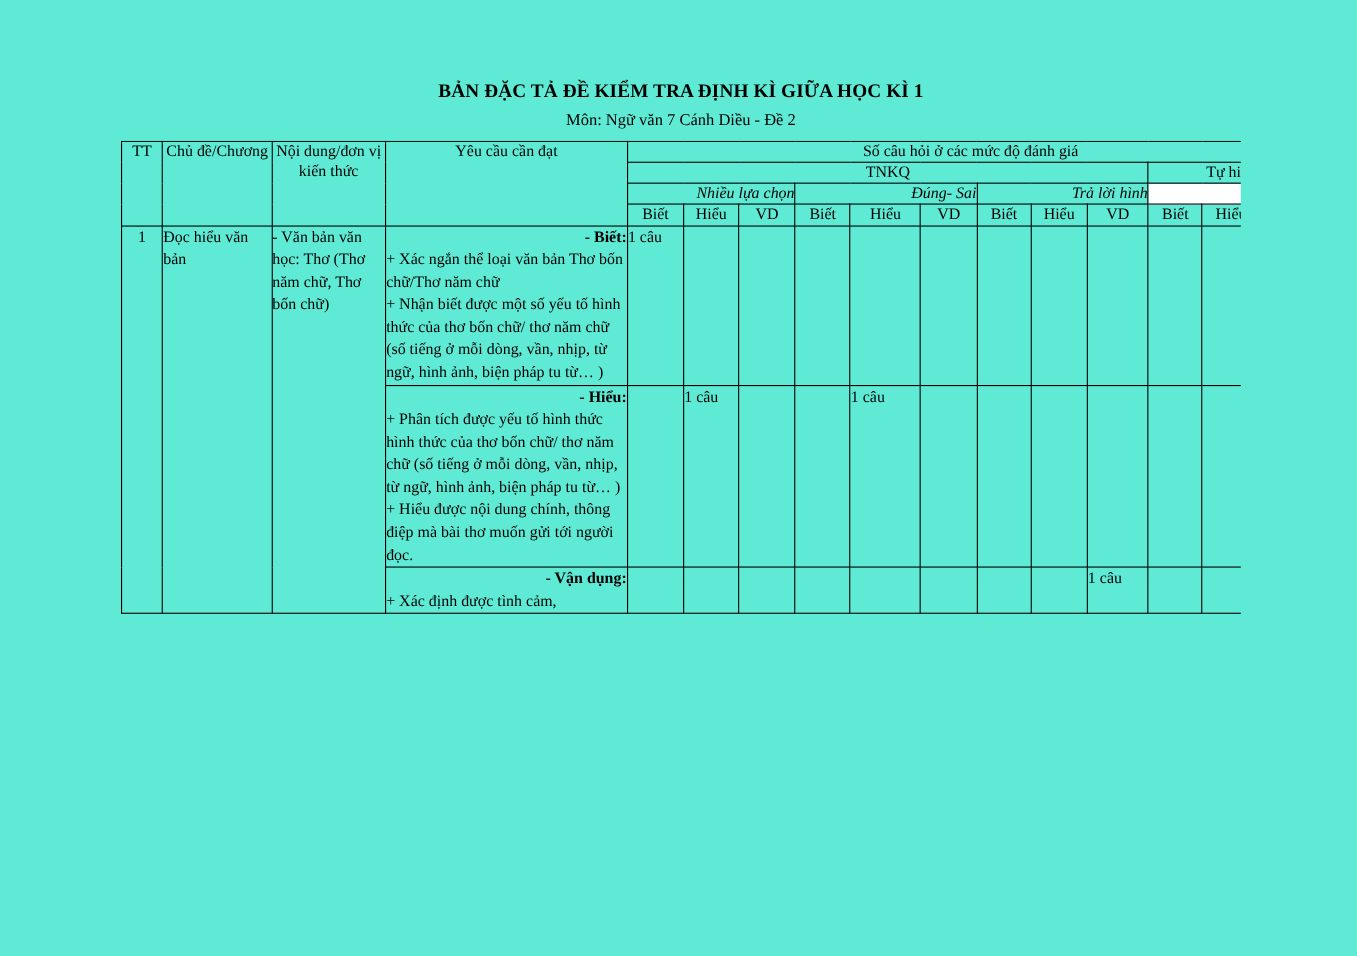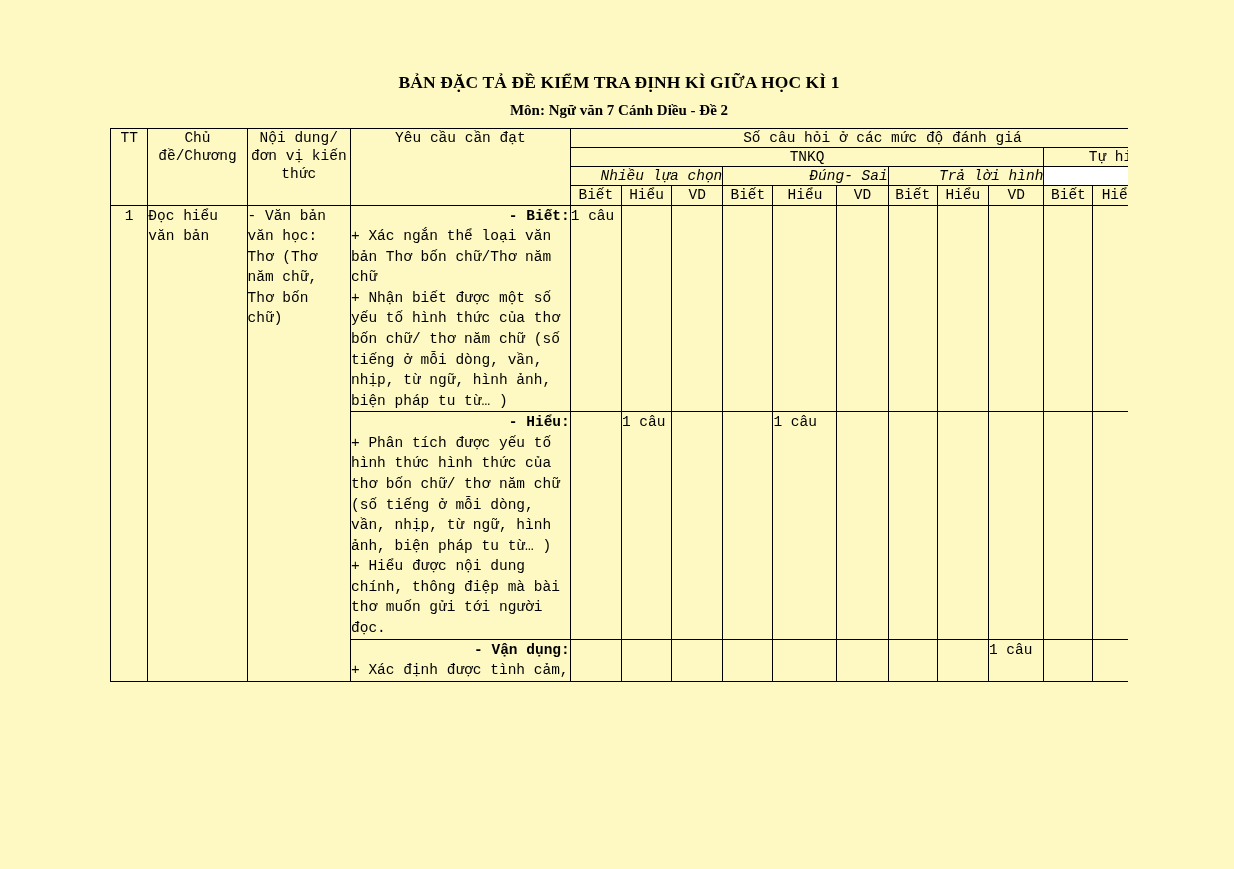--- a/index.html
+++ b/index.html
@@ -13,21 +13,21 @@
     height: 869px;
     overflow: hidden;
     font-family: "Liberation Serif", "DejaVu Serif", serif;
     color: #000000;
   }
 
   .page {
     position: relative;
     width: 1234px;
     height: 869px;
-    background: #fef9c3;
+    background: #5eead4;
     box-sizing: border-box;
   }
 
   
   .title-block {
     position: absolute;
     left: 110px;
     top: 72px;
     width: 1018px;
     text-align: center;
@@ -35,41 +35,40 @@
   .doc-title {
     font-size: 17.5px;
     font-weight: bold;
     letter-spacing: 0.1px;
     line-height: 1.25;
     margin: 0;
     white-space: nowrap;
   }
   .doc-subtitle {
     font-size: 15px;
-    font-weight: bold;
+    font-weight: normal;
     line-height: 1.3;
     margin: 7px 0 0 0;
     white-space: nowrap;
   }
 
   
   .table-wrap {
     position: absolute;
     left: 110px;
     top: 128px;
     width: 1018px;
     height: 639px;       
     overflow: hidden;
   }
   table.spec {
     border-collapse: collapse;
     table-layout: fixed;
     width: 1085px;
     font-size: 14.5px;
-    font-family: Liberation Mono, monospace;
   }
   table.spec td, table.spec th {
     border: 1px solid #000000;
     padding: 0;
     vertical-align: top;
     font-weight: normal;
     font-size: 14.5px;
   }
 
   

